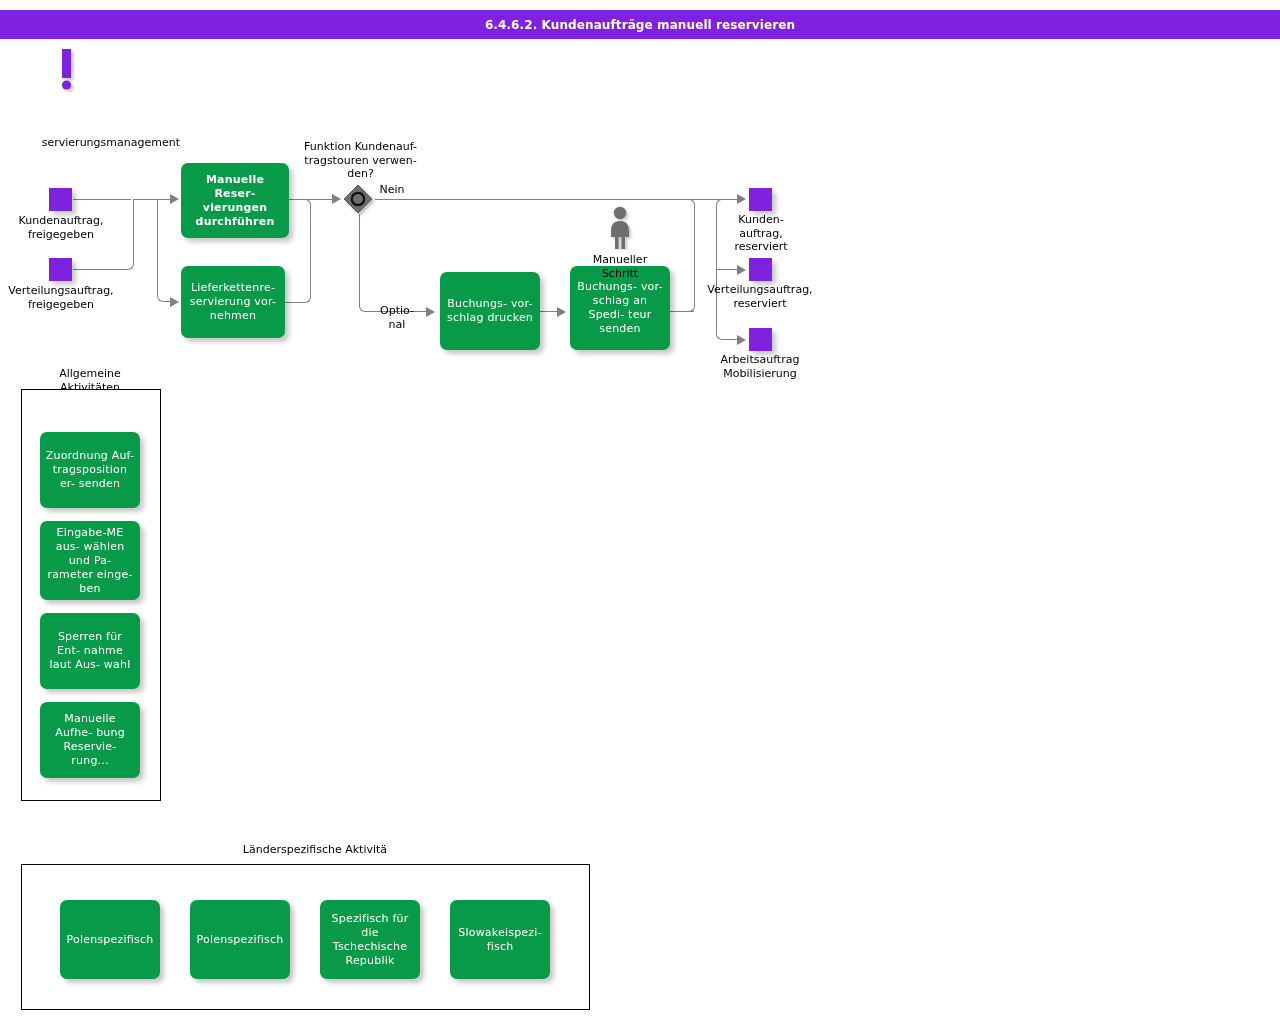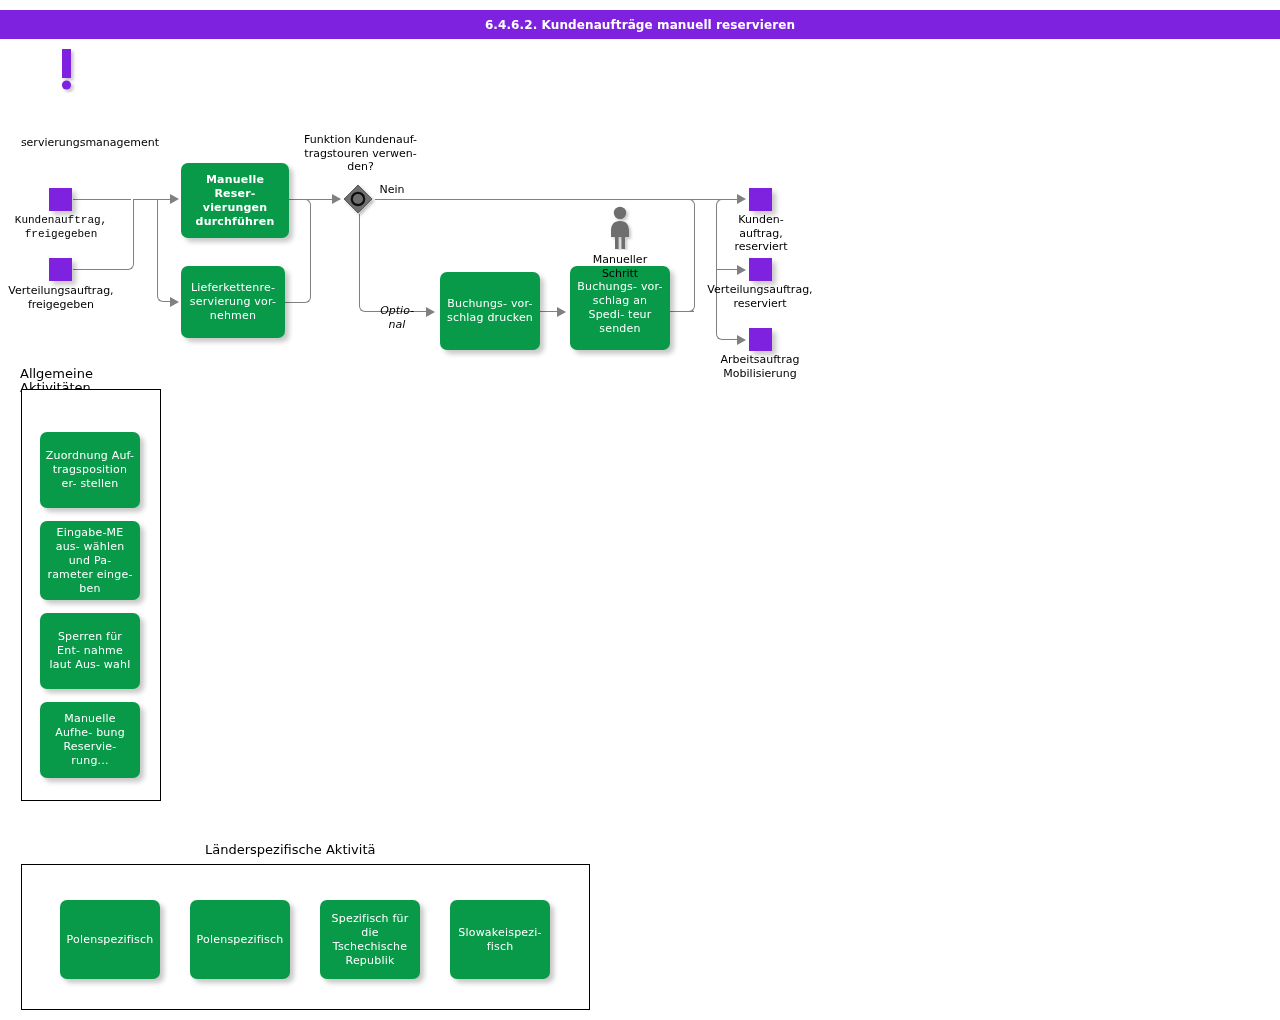--- a/index.html
+++ b/index.html
@@ -76,23 +76,23 @@
 
   
   .group-box {
     position: absolute;
     border: 1px solid #000000;
     background: #ffffff;
     box-sizing: border-box;
   }
   .group-title {
     position: absolute;
-    font-size: 13px;
+    font-size: 11px;
     line-height: 13.5px;
-    text-align: left;
+    text-align: center;
     color: #000000;
     white-space: pre-line;
     z-index: 0;
   }
 
   
   .ln {
     position: absolute;
     background: #808080;
   }
@@ -142,21 +142,21 @@
     <defs>
       <filter id="shadowExcl" x="-50%" y="-50%" width="220%" height="220%">
         <feDropShadow dx="2.5" dy="2.5" stdDeviation="1.6" flood-color="#000000" flood-opacity="0.22"></feDropShadow>
       </filter>
     </defs>
     <g filter="url(#shadowExcl)">
       <rect x="12" y="2" width="9" height="29" fill="#7f22e0"></rect>
       <circle cx="16.5" cy="38" r="4.6" fill="#7f22e0"></circle>
     </g>
   </svg>
-  <div class="lbl lbl-left" style="left:0px; top:92px; width:180px; text-align:center;">servierungsmanagement</div>
+  <div class="lbl lbl-left" style="left:0px; top:92px; width:180px; text-align:right;">servierungsmanagement</div>
 </div>
 
 <div>
 
   <div class="ln ln-h" style="left:73px; top:199px; width:58px;"></div>
 
   <div class="ln ln-v" style="left:133px; top:199px; height:65px;"></div>
   <div class="corner c-br" style="left:127px; top:263px; width:7px; height:7px;"></div>
 
   <div class="ln ln-h" style="left:73px; top:269px; width:55px;"></div>
@@ -203,21 +203,21 @@
 
   <div class="ln ln-h" style="left:717px; top:269px; width:23px;"></div>
   <div class="arrow" style="left:737px; top:265px;"></div>
 
   <div class="corner c-bl" style="left:716px; top:333px; width:7px; height:7px;"></div>
   <div class="ln ln-h" style="left:722px; top:339px; width:18px;"></div>
   <div class="arrow" style="left:737px; top:335px;"></div>
 </div>
 
 <div class="evt" style="left:49px; top:188px;"></div>
-<div class="lbl" style="left:0px; top:214px; width:122px;font-family:Liberation Mono, monospace;">Kundenauftrag,
+<div class="lbl" style="left:0px; top:214px; width:122px;">Kundenauftrag,
 freigegeben</div>
 
 <div class="evt" style="left:49px; top:258px;"></div>
 <div class="lbl" style="left:0px; top:284px; width:122px;">Verteilungsauftrag,
 freigegeben</div>
 
 <div class="act" style="left:181px; top:163px; width:108px; height:75px;font-weight:bold;">Manuelle Reser-
 vierungen
 durchführen</div>
 
@@ -225,38 +225,38 @@
 servierung vor-
 nehmen</div>
 
 <div class="act" style="left:440px; top:272px; width:100px; height:78px;">Buchungs- vor-
 schlag drucken</div>
 
 <div class="act" style="left:570px; top:266px; width:100px; height:84px;">Buchungs- vor-
 schlag an Spedi-
 teur senden</div>
 
-<div class="lbl" style="left:289px; top:133px; width:143px;">Funktion Kundenauf-
+<div class="lbl" style="left:289px; top:140px; width:143px;">Funktion Kundenauf-
 tragstouren verwen-
 den?</div>
 
 <svg id="gateway" viewBox="0 0 34 34" style="left:343px; top:184px; width:34px; height:34px;">
   <defs>
     <filter id="shadowGw" x="-50%" y="-50%" width="220%" height="220%">
       <feDropShadow dx="2.2" dy="2.2" stdDeviation="1.5" flood-color="#000000" flood-opacity="0.25"></feDropShadow>
     </filter>
   </defs>
   <g filter="url(#shadowGw)">
     <polygon points="15,1 29,15 15,29 1,15" fill="#6e6e6e" stroke="#5a5a5a" stroke-width="1"></polygon>
     <circle cx="15" cy="15" r="6.2" fill="#6e6e6e" stroke="#111111" stroke-width="2.2"></circle>
   </g>
 </svg>
 
 <div class="lbl" style="left:374px; top:183px; width:36px;">Nein</div>
-<div class="lbl" style="left:376px; top:304px; width:42px;font-style:italic;">Optio-
+<div class="lbl" style="left:376px; top:304px; width:42px;">Optio-
 nal</div>
 
 <svg class="person" viewBox="0 0 28 44" style="left:606px; top:206px; width:28px; height:44px;">
   <defs>
     <filter id="shadowPer" x="-50%" y="-50%" width="220%" height="220%">
       <feDropShadow dx="2" dy="2" stdDeviation="1.4" flood-color="#000000" flood-opacity="0.22"></feDropShadow>
     </filter>
   </defs>
   <g fill="#6e6e6e" filter="url(#shadowPer)">
     <circle cx="14" cy="7" r="6.2"></circle>
@@ -278,21 +278,21 @@
 <div class="evt" style="left:749px; top:328px;"></div>
 <div class="lbl" style="left:700px; top:353px; width:120px;">Arbeitsauftrag
 Mobilisierung</div>
 
 <div class="group-title" style="left:20px; top:367px; width:140px;">Allgemeine
 Aktivitäten</div>
 <div class="group-box" style="left:21px; top:389px; width:140px; height:412px;"></div>
 
 <div class="act" style="left:40px; top:432px; width:100px; height:76px;">Zuordnung Auf-
 tragsposition er-
-stellen</div>
+senden</div>
 <div class="act" style="left:40px; top:521px; width:100px; height:79px;">Eingabe-ME aus-
 wählen und Pa-
 rameter einge-
 ben</div>
 <div class="act" style="left:40px; top:613px; width:100px; height:76px;">Sperren für Ent-
 nahme laut Aus-
 wahl</div>
 <div class="act" style="left:40px; top:702px; width:100px; height:76px;">Manuelle Aufhe-
 bung Reservie-
 rung...</div>

